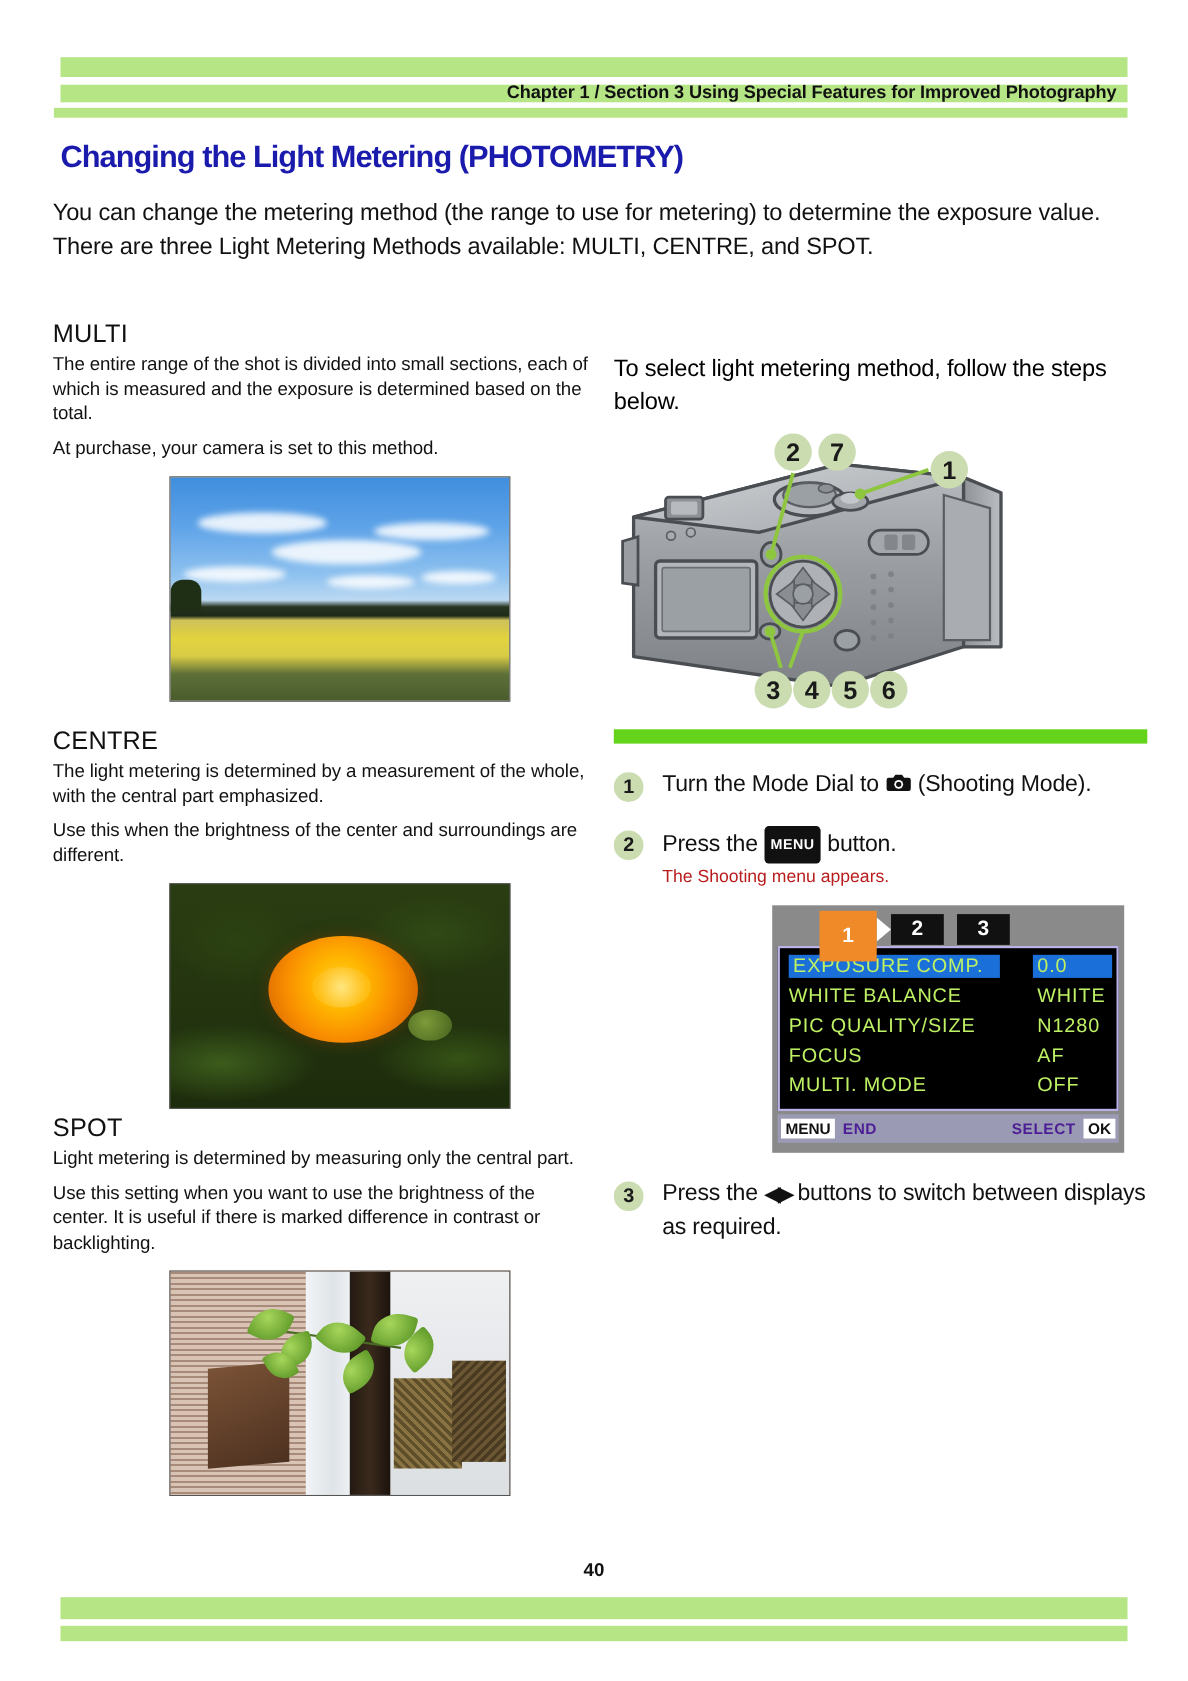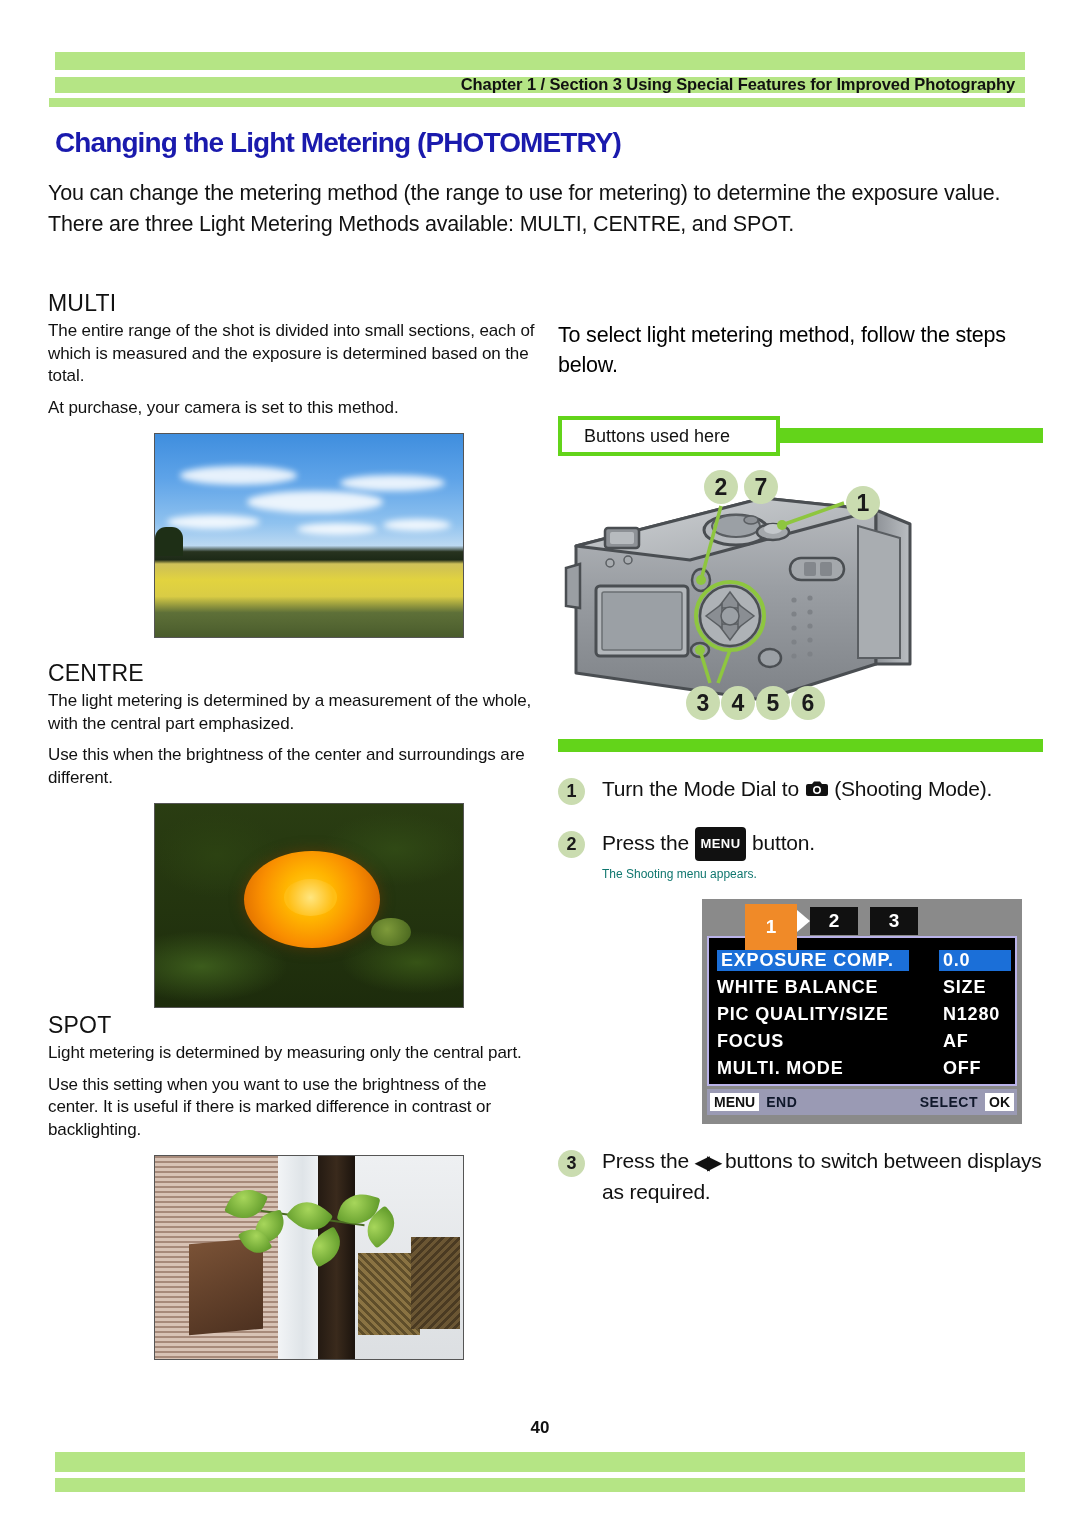--- a/index.html
+++ b/index.html
@@ -141,21 +141,21 @@
   .green-rule { width:485px; height:13px; background:#63d41a; margin-top:6px; }
 
   
   .step { position:relative; padding-left:44px; margin-top:22px; }
   .step-badge {
     position:absolute; left:0; top:4px; width:27px; height:27px; border-radius:50%;
     background:#cadcb0; color:#1a1a1a; font-size:18px; font-weight:bold;
     display:flex; align-items:center; justify-content:center;
   }
   .step-txt { font-size:21px; line-height:29px; color:#111; letter-spacing:-0.2px; }
-  .step-sub { font-size:12px; line-height:22px; color:#0f766e; margin-top:2px; }
+  .step-sub { font-size:16px; line-height:22px; color:#b91c1c; margin-top:2px; }
 
   .cam-glyph { display:inline-block; vertical-align:-2px; }
   .menu-key {
     display:inline-block; background:#111; color:#fff; border-radius:4px;
     font-size:13px; font-weight:bold; padding:2px 6px 3px; letter-spacing:0.4px;
     vertical-align:2px; font-family:"Liberation Sans", sans-serif;
   }
   .arrows { display:inline-block; vertical-align:-1px; letter-spacing:-3px; font-size:20px; }
 
   
@@ -173,35 +173,35 @@
   .tab-arrow {
     position:absolute; left:90px; top:6px; width:0; height:0;
     border-top:11px solid transparent; border-bottom:11px solid transparent;
     border-left:13px solid #ffffff; z-index:2;
   }
   .lcd-body {
     position:relative; margin-top:-2px; background:#000;
     border:2px solid #b9b2e8; padding:6px 4px 6px 8px; height:150px;
   }
   .lcd-row {
-    display:flex; justify-content:space-between; align-items:flex-end;
-    color:#ffffff; font-size:18px; letter-spacing:0.8px; height:27px;
-    font-family:"Liberation Sans", sans-serif; font-weight:bold;
+    display:flex; justify-content:space-between; align-items:flex-start;
+    color:#bef264; font-size:18px; letter-spacing:0.8px; height:27px;
+    font-family:"Liberation Sans", sans-serif; font-weight:normal;
   }
   .lcd-row.sel .lcd-label { background:#1b6fd8; padding:0 4px; width:192px; }
   .lcd-row.sel .lcd-val   { background:#1b6fd8; padding:0 4px; }
   .lcd-label { white-space:nowrap; }
   .lcd-val { min-width:72px; text-align:left; padding-left:4px; white-space:nowrap; }
   .lcd-foot {
     display:flex; justify-content:space-between; align-items:center;
     background:#9a9ab4; height:26px; padding:0 3px; margin-top:3px;
   }
   .lcd-foot-l, .lcd-foot-r { display:flex; align-items:center; gap:7px; }
   .kbox { background:#fff; color:#111; font-size:14px; font-weight:bold; padding:1px 4px; }
-  .kplain { color:#0f172a; font-size:14px; font-weight:bold; letter-spacing:0.5px; }
+  .kplain { color:#4c1d95; font-size:14px; font-weight:bold; letter-spacing:0.5px; }
 
   
   .pageno {
     position:absolute; left:0; top:1418px; width:1080px; text-align:center;
     font-size:17px; font-weight:bold; color:#111;
   }
   .ftr-bar-1 { position:absolute; left:55px; top:1452px; width:970px; height:20px; background:#b5e585; }
   .ftr-bar-2 { position:absolute; left:55px; top:1478px; width:970px; height:14px; background:#b5e585; }
 </style>
 </head>
@@ -267,24 +267,20 @@
           <div class="leaf l6"></div>
         <div class="leaf l7"></div>
       </div>
     </div>
   </div>
 
   <div class="col-right">
 
     <div class="r-lead">To select light metering method, follow the steps below.</div>
 
-    <div class="btn-banner">
-      <div class="btn-banner-bar"></div>
-      <div class="btn-banner-box">Buttons used here</div>
-    </div>
 
     <div class="cam-wrap">
       <svg class="cam-svg" width="485" height="265" viewBox="0 0 485 265">
         <defs>
           <linearGradient id="bodyG" x1="0" y1="0" x2="0" y2="1">
             <stop offset="0%" stop-color="#b9bcc0"></stop>
             <stop offset="45%" stop-color="#9a9ea3"></stop>
             <stop offset="100%" stop-color="#7e8287"></stop>
           </linearGradient>
           <linearGradient id="topG" x1="0" y1="0" x2="1" y2="1">
@@ -407,21 +403,21 @@
           <div class="tab tab-1">1</div>
         </div>
 
         <div class="lcd-body">
           <div class="lcd-row sel">
             <span class="lcd-label">EXPOSURE COMP.</span>
             <span class="lcd-val">0.0</span>
           </div>
           <div class="lcd-row">
             <span class="lcd-label">WHITE BALANCE</span>
-            <span class="lcd-val">SIZE</span>
+            <span class="lcd-val">WHITE</span>
           </div>
           <div class="lcd-row">
             <span class="lcd-label">PIC QUALITY/SIZE</span>
             <span class="lcd-val">N1280</span>
           </div>
           <div class="lcd-row">
             <span class="lcd-label">FOCUS</span>
             <span class="lcd-val">AF</span>
           </div>
           <div class="lcd-row">

